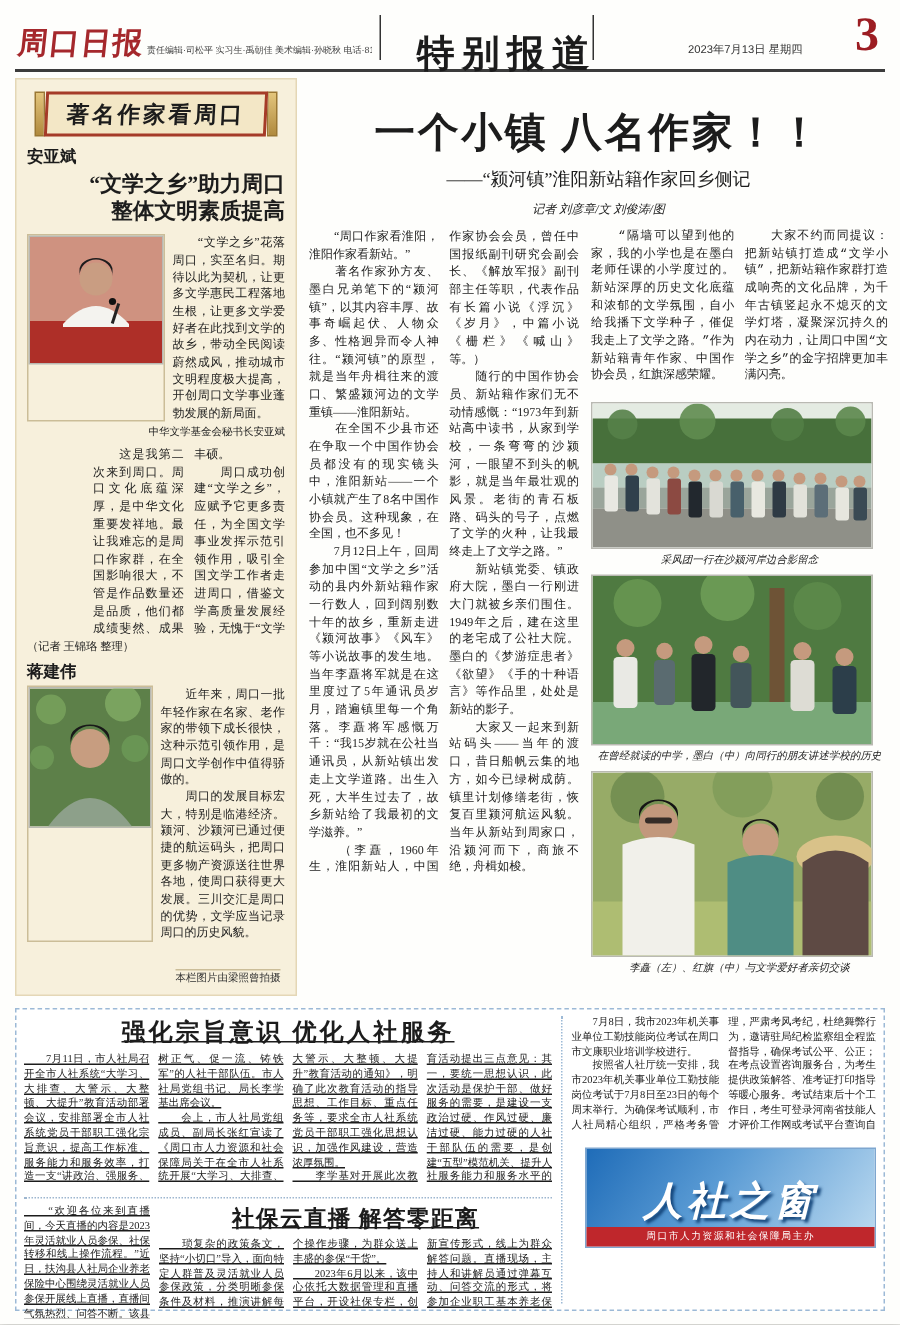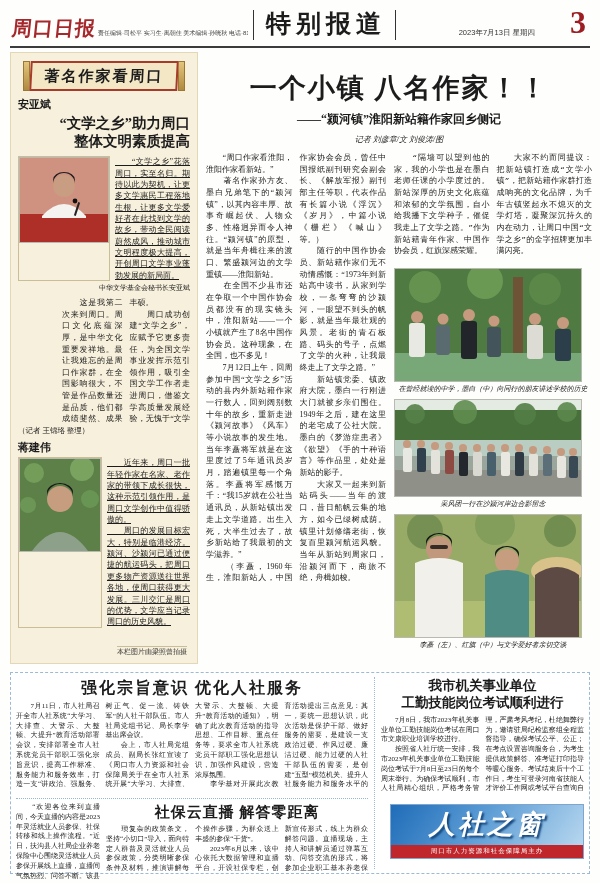--- a/index.html
+++ b/index.html
@@ -8,80 +8,80 @@
         box-shadow:0 2px 6px rgba(0,0,0,.35);}
   
   .hdr{position:absolute;left:10px;right:10px;top:6px;height:40px;border-bottom:2px solid #3c3c3c;}
   .masthead{position:absolute;left:2px;top:9px;font-size:20px;font-weight:bold;color:#a5282c;
             transform:skewX(-6deg);letter-spacing:1px;}
   .editors{position:absolute;left:88px;top:23px;font-size:6px;color:#444;width:150px;
            font-family:"Liberation Sans","DejaVu Sans",sans-serif;white-space:nowrap;overflow:hidden;}
   .hdr .vbar{position:absolute;top:4px;width:1px;height:30px;background:#333;}
   .vbar.v1{left:243px;} .vbar.v2{left:385px;}
   .section-title{position:absolute;left:250px;top:1px;width:132px;text-align:center;
-                 font-size:25px;font-weight:bold;letter-spacing:5px;margin:0;}
+                 font-size:25px;font-weight:bold;letter-spacing:5px;margin:12px;}
   .dateline{position:absolute;right:55px;top:22px;font-size:7.5px;color:#333;
             font-family:"Liberation Sans","DejaVu Sans",sans-serif;}
   .pagenum{position:absolute;right:4px;top:-2px;font-size:32px;font-weight:bold;color:#9c1d22;}
   
   .left-panel{position:absolute;left:10px;top:52px;width:188px;height:612px;
               background:#f7f0dc;border:1px solid #e4d7b6;box-sizing:border-box;padding:6px 7px;overflow:hidden;}
   .banner{display:flex;align-items:stretch;width:162px;margin:2px auto 6px auto;height:30px;}
   .banner .roll{width:7px;background:linear-gradient(#e3c57c,#b08a3e);border:1px solid #9a7733;box-sizing:border-box;}
   .banner .mid{flex:1;border:2px solid #a53b28;background:#f3e7c6;display:flex;align-items:center;
                justify-content:center;font-size:15px;font-weight:bold;letter-spacing:2px;
                transform:skewX(-3deg);}
   .lp-author{font-size:11px;font-weight:bold;margin:4px 0 2px 0;}
   .lp-title{font-size:14.5px;font-weight:bold;text-align:right;line-height:1.25;margin:2px 0 6px 0;}
-  .lp-row{display:flex;gap:5px;text-decoration:underline;}
+  .lp-row{display:flex;gap:5px;}
   .lp-photo{flex:none;border:1px solid #cbbd98;}
   .lp-intro{flex:1;font-size:8px;line-height:1.42;text-align:justify;overflow:hidden;white-space:pre-line;}
   .lp-caption{font-size:7px;text-align:right;color:#222;margin:2px 0 4px 0;}
   .lp-body{font-size:8px;line-height:1.45;text-align:justify;column-count:2;column-gap:7px;
            overflow:hidden;white-space:pre-line;margin-left:44px;}
   .lp-credit{font-size:7.5px;text-align:left;margin:1px 2px 4px 0;}
   .lp-footnote{position:absolute;right:10px;bottom:6px;font-size:7px;color:#333;
                border-top:1px solid #cbbd98;padding-top:0;}
   
   .main{position:absolute;left:206px;top:68px;width:386px;height:612px;overflow:hidden;}
   .main h1{margin:2px 0 0 0;text-align:center;font-size:27px;letter-spacing:2px;font-weight:bold;}
-  .main .sub{text-align:center;font-size:12px;margin-top:5px;font-weight:bold;}
+  .main .sub{text-align:center;font-size:12px;margin-top:5px;}
   .main .byline{text-align:center;font-size:8px;margin:6px 0 7px 0;font-style:italic;}
   .main-cols{display:flex;gap:8px;}
   .main-left{width:190px;height:520px;font-size:8px;line-height:1.46;text-align:justify;
              column-count:2;column-gap:7px;overflow:hidden;white-space:pre-line;}
   .main-right{width:209px;font-family:Liberation Mono, monospace;}
   .right-top{height:112px;font-size:8px;line-height:1.46;text-align:justify;column-count:2;
              column-gap:7px;overflow:hidden;white-space:pre-line;margin-bottom:4px;}
   figure{margin:0;}
   figcaption{font-size:7px;text-align:center;font-style:italic;margin:2px 0 5px 0;}
   .ph{display:block;border:1px solid #b9b9b2;}
   
   .bottom{position:absolute;left:10px;top:672px;width:580px;height:202px;box-sizing:border-box;
           border:1.5px dashed #9cb9d6;display:flex;padding:4px 5px;background:#fff;}
-  .b-left{width:352px;padding-right:6px;border-right:1.5px dotted #9cb9d6;}
+  .b-left{width:352px;padding-right:6px;border-right:1.5px dotted #9cb9d6;text-decoration:underline;}
   .b-right{flex:1;padding-left:6px;display:flex;flex-direction:column;}
   .b-left h2, .b-right h2{margin:1px 0 3px 0;text-align:center;font-weight:bold;}
   .b-left .t1{font-size:16px;letter-spacing:2px;}
   .blt-body{font-size:7px;line-height:1.4;text-align:justify;column-count:4;column-gap:6px;
             height:92px;overflow:hidden;white-space:pre-line;}
   .b-div{border-top:1px dotted #9db6cf;margin:4px 0;}
   .blb{display:flex;gap:6px;}
   .blb-lead{width:84px;font-size:7px;line-height:1.4;text-align:justify;overflow:hidden;
             white-space:pre-line;height:76px;}
   .blb-right{flex:1;}
   .blb-right h2{font-size:15px;letter-spacing:1px;margin-top:0;}
   .blb-body{font-size:7px;line-height:1.4;text-align:justify;column-count:3;column-gap:6px;
             height:54px;overflow:hidden;white-space:pre-line;}
   .b-right h2{font-size:13.5px;line-height:1.25;margin-bottom:4px;}
   .br-body{font-size:7px;line-height:1.4;text-align:justify;column-count:2;column-gap:6px;
            height:84px;overflow:hidden;white-space:pre-line;}
   .logo-box{margin-top:4px;margin-left:auto;width:192px;border:1px solid #7ea6cf;}
-  .logo-blue{height:40px;background:linear-gradient(125deg,#1f6cb8 0%,#5a9bd4 45%,#b7d7ef 100%);
-             display:flex;align-items:center;justify-content:center;}
+  .logo-blue{height:52px;background:linear-gradient(125deg,#1f6cb8 0%,#5a9bd4 45%,#b7d7ef 100%);
+             display:flex;align-items:flex-end;justify-content:center;}
   .logo-blue span{font-size:26px;font-weight:bold;font-style:italic;color:#fff;letter-spacing:3px;
                   text-shadow:2px 2px 2px #14457a;}
   .logo-strip{background:#bf272c;color:#fff;font-size:6.5px;text-align:center;padding:2px 0;
               font-family:"Liberation Sans","DejaVu Sans",sans-serif;letter-spacing:1px;}
 </style>
 </head>
 <body>
 
 <div class="page">
 
@@ -166,20 +166,89 @@
 　　7月12日上午，回周参加中国“文学之乡”活动的县内外新站籍作家一行数人，回到阔别数十年的故乡，重新走进《颍河故事》《风车》等小说故事的发生地。当年李矗将军就是在这里度过了5年通讯员岁月，踏遍镇里每一个角落。李矗将军感慨万千：“我15岁就在公社当通讯员，从新站镇出发走上文学道路。出生入死，大半生过去了，故乡新站给了我最初的文学滋养。”
 　　（李矗，1960年生，淮阳新站人，中国作家协会会员，曾任中国报纸副刊研究会副会长、《解放军报》副刊部主任等职，代表作品有长篇小说《浮沉》《岁月》，中篇小说《栅栏》《喊山》等。）
 　　随行的中国作协会员、新站籍作家们无不动情感慨：“1973年到新站高中读书，从家到学校，一条弯弯的沙颍河，一眼望不到头的帆影，就是当年最壮观的风景。老街的青石板路、码头的号子，点燃了文学的火种，让我最终走上了文学之路。”
 　　新站镇党委、镇政府大院，墨白一行刚进大门就被乡亲们围住。1949年之后，建在这里的老宅成了公社大院。墨白的《梦游症患者》《欲望》《手的十种语言》等作品里，处处是新站的影子。
 　　大家又一起来到新站码头——当年的渡口，昔日船帆云集的地方，如今已绿树成荫。镇里计划修缮老街，恢复百里颍河航运风貌。当年从新站到周家口，沿颍河而下，商旅不绝，舟楫如梭。</div>
 
       <div class="main-right">
         <div class="right-top">　　“隔墙可以望到他的家，我的小学也是在墨白老师任课的小学度过的。新站深厚的历史文化底蕴和浓郁的文学氛围，自小给我播下文学种子，催促我走上了文学之路。”作为新站籍青年作家、中国作协会员，红旗深感荣耀。
 　　大家不约而同提议：把新站镇打造成“文学小镇”，把新站籍作家群打造成响亮的文化品牌，为千年古镇竖起永不熄灭的文学灯塔，凝聚深沉持久的内在动力，让周口中国“文学之乡”的金字招牌更加丰满闪亮。
 　　颍水汤汤奔东流——繁华看尽，历史铭记。一切经济社会发展的动力与成就，都要归结为文化的传承、提升、指引。而文学，是记录文化、形成文明的重要载体！⑥</div>
+
+        <figure>
+          <svg class="ph" width="186" height="96" viewBox="0 0 186 96">
+            <rect width="186" height="96" fill="#e4ebe2"></rect>
+            <rect y="10" width="186" height="30" fill="#47703b"></rect>
+            <circle cx="20" cy="14" r="10" fill="#558149" opacity=".9"></circle>
+            <circle cx="70" cy="12" r="12" fill="#5f8c50" opacity=".9"></circle>
+            <circle cx="130" cy="14" r="11" fill="#527e46" opacity=".9"></circle>
+            <circle cx="172" cy="12" r="10" fill="#5b874d" opacity=".9"></circle>
+            <rect y="40" width="186" height="16" fill="#b9cdc2"></rect>
+            <rect y="56" width="186" height="14" fill="#9aa59b"></rect>
+            <rect y="70" width="186" height="26" fill="#8f9088"></rect>
+            <g>
+              <g transform="translate(8,40)">
+                  <circle cx="4" cy="4" r="4" fill="#c59a7e"></circle>
+                  <rect y="8" width="9" height="24" rx="2" fill="#e8e8e2"></rect>
+                </g>
+              <g transform="translate(22,40)">
+                  <circle cx="4" cy="4" r="4" fill="#c59a7e"></circle>
+                  <rect y="8" width="9" height="24" rx="2" fill="#30404c"></rect>
+                </g>
+              <g transform="translate(36,42)">
+                  <circle cx="4" cy="4" r="4" fill="#c59a7e"></circle>
+                  <rect y="8" width="9" height="24" rx="2" fill="#e3e3dc"></rect>
+                </g>
+              <g transform="translate(50,42)">
+                  <circle cx="4" cy="4" r="4" fill="#c59a7e"></circle>
+                  <rect y="8" width="9" height="24" rx="2" fill="#8c4a42"></rect>
+                </g>
+              <g transform="translate(64,44)">
+                  <circle cx="4" cy="4" r="4" fill="#c59a7e"></circle>
+                  <rect y="8" width="9" height="24" rx="2" fill="#22282e"></rect>
+                </g>
+              <g transform="translate(78,44)">
+                  <circle cx="4" cy="4" r="4" fill="#c59a7e"></circle>
+                  <rect y="8" width="9" height="24" rx="2" fill="#d9d9d2"></rect>
+                </g>
+              <g transform="translate(92,44)">
+                  <circle cx="4" cy="4" r="4" fill="#c59a7e"></circle>
+                  <rect y="8" width="9" height="24" rx="2" fill="#48606b"></rect>
+                </g>
+              <g transform="translate(106,44)">
+                  <circle cx="4" cy="4" r="4" fill="#c59a7e"></circle>
+                  <rect y="8" width="9" height="24" rx="2" fill="#e8e8e0"></rect>
+                </g>
+              <g transform="translate(120,44)">
+                  <circle cx="4" cy="4" r="4" fill="#c59a7e"></circle>
+                  <rect y="8" width="9" height="24" rx="2" fill="#2e3a44"></rect>
+                </g>
+              <g transform="translate(134,46)">
+                  <circle cx="4" cy="4" r="4" fill="#c59a7e"></circle>
+                  <rect y="8" width="9" height="22" rx="2" fill="#e2e2da"></rect>
+                </g>
+              <g transform="translate(148,46)">
+                  <circle cx="4" cy="4" r="4" fill="#c59a7e"></circle>
+                  <rect y="8" width="9" height="22" rx="2" fill="#5c6e78"></rect>
+                </g>
+              <g transform="translate(162,48)">
+                  <circle cx="4" cy="4" r="4" fill="#c59a7e"></circle>
+                  <rect y="8" width="9" height="22" rx="2" fill="#e6e6de"></rect>
+                </g>
+              <g transform="translate(174,48)">
+                  <circle cx="4" cy="4" r="4" fill="#c59a7e"></circle>
+                  <rect y="8" width="9" height="22" rx="2" fill="#3a4a54"></rect>
+                </g>
+            </g>
+          </svg>
+          <figcaption>采风团一行在沙颍河岸边合影留念</figcaption>
+        </figure>
 
         <figure>
           <svg class="ph" width="186" height="112" viewBox="0 0 186 112">
             <rect width="186" height="112" fill="#4f7a41"></rect>
             <circle cx="30" cy="18" r="16" fill="#6a9a52" opacity=".8"></circle>
             <circle cx="90" cy="12" r="18" fill="#76a65c" opacity=".7"></circle>
             <circle cx="150" cy="20" r="16" fill="#5e8c4b" opacity=".8"></circle>
             <rect x="118" y="8" width="10" height="80" fill="#6e5336"></rect>
             <rect y="84" width="186" height="28" fill="#79a878"></rect>
             <g>
@@ -194,89 +263,20 @@
               <circle cx="140" cy="50" r="6" fill="#c59a7e"></circle>
                 <rect x="132" y="56" width="16" height="34" rx="3" fill="#dddcd4"></rect>
               <circle cx="168" cy="54" r="6" fill="#c59a7e"></circle>
                 <rect x="160" y="60" width="16" height="32" rx="3" fill="#2c3e4a"></rect>
             </g>
           </svg>
           <figcaption>在曾经就读的中学，墨白（中）向同行的朋友讲述学校的历史</figcaption>
         </figure>
 
         <figure>
-          <svg class="ph" width="186" height="96" viewBox="0 0 186 96">
-            <rect width="186" height="96" fill="#e4ebe2"></rect>
-            <rect y="10" width="186" height="30" fill="#47703b"></rect>
-            <circle cx="20" cy="14" r="10" fill="#558149" opacity=".9"></circle>
-            <circle cx="70" cy="12" r="12" fill="#5f8c50" opacity=".9"></circle>
-            <circle cx="130" cy="14" r="11" fill="#527e46" opacity=".9"></circle>
-            <circle cx="172" cy="12" r="10" fill="#5b874d" opacity=".9"></circle>
-            <rect y="40" width="186" height="16" fill="#b9cdc2"></rect>
-            <rect y="56" width="186" height="14" fill="#9aa59b"></rect>
-            <rect y="70" width="186" height="26" fill="#8f9088"></rect>
-            <g>
-              <g transform="translate(8,40)">
-                  <circle cx="4" cy="4" r="4" fill="#c59a7e"></circle>
-                  <rect y="8" width="9" height="24" rx="2" fill="#e8e8e2"></rect>
-                </g>
-              <g transform="translate(22,40)">
-                  <circle cx="4" cy="4" r="4" fill="#c59a7e"></circle>
-                  <rect y="8" width="9" height="24" rx="2" fill="#30404c"></rect>
-                </g>
-              <g transform="translate(36,42)">
-                  <circle cx="4" cy="4" r="4" fill="#c59a7e"></circle>
-                  <rect y="8" width="9" height="24" rx="2" fill="#e3e3dc"></rect>
-                </g>
-              <g transform="translate(50,42)">
-                  <circle cx="4" cy="4" r="4" fill="#c59a7e"></circle>
-                  <rect y="8" width="9" height="24" rx="2" fill="#8c4a42"></rect>
-                </g>
-              <g transform="translate(64,44)">
-                  <circle cx="4" cy="4" r="4" fill="#c59a7e"></circle>
-                  <rect y="8" width="9" height="24" rx="2" fill="#22282e"></rect>
-                </g>
-              <g transform="translate(78,44)">
-                  <circle cx="4" cy="4" r="4" fill="#c59a7e"></circle>
-                  <rect y="8" width="9" height="24" rx="2" fill="#d9d9d2"></rect>
-                </g>
-              <g transform="translate(92,44)">
-                  <circle cx="4" cy="4" r="4" fill="#c59a7e"></circle>
-                  <rect y="8" width="9" height="24" rx="2" fill="#48606b"></rect>
-                </g>
-              <g transform="translate(106,44)">
-                  <circle cx="4" cy="4" r="4" fill="#c59a7e"></circle>
-                  <rect y="8" width="9" height="24" rx="2" fill="#e8e8e0"></rect>
-                </g>
-              <g transform="translate(120,44)">
-                  <circle cx="4" cy="4" r="4" fill="#c59a7e"></circle>
-                  <rect y="8" width="9" height="24" rx="2" fill="#2e3a44"></rect>
-                </g>
-              <g transform="translate(134,46)">
-                  <circle cx="4" cy="4" r="4" fill="#c59a7e"></circle>
-                  <rect y="8" width="9" height="22" rx="2" fill="#e2e2da"></rect>
-                </g>
-              <g transform="translate(148,46)">
-                  <circle cx="4" cy="4" r="4" fill="#c59a7e"></circle>
-                  <rect y="8" width="9" height="22" rx="2" fill="#5c6e78"></rect>
-                </g>
-              <g transform="translate(162,48)">
-                  <circle cx="4" cy="4" r="4" fill="#c59a7e"></circle>
-                  <rect y="8" width="9" height="22" rx="2" fill="#e6e6de"></rect>
-                </g>
-              <g transform="translate(174,48)">
-                  <circle cx="4" cy="4" r="4" fill="#c59a7e"></circle>
-                  <rect y="8" width="9" height="22" rx="2" fill="#3a4a54"></rect>
-                </g>
-            </g>
-          </svg>
-          <figcaption>采风团一行在沙颍河岸边合影留念</figcaption>
-        </figure>
-
-        <figure>
           <svg class="ph" width="186" height="122" viewBox="0 0 186 122">
             <rect width="186" height="122" fill="#97ab67"></rect>
             <circle cx="30" cy="16" r="18" fill="#6d8a4e" opacity=".8"></circle>
             <circle cx="100" cy="10" r="20" fill="#7a9857" opacity=".7"></circle>
             <circle cx="165" cy="16" r="16" fill="#69864b" opacity=".8"></circle>
             <rect y="86" width="186" height="36" fill="#aebd72"></rect>
             <circle cx="44" cy="34" r="13" fill="#c2987c"></circle>
             <path d="M31,32 a13,13 0 0 1 26,0 l0,-5 a13,9 0 0 0 -26,0 Z" fill="#151515"></path>
             <rect x="35" y="30" width="18" height="4" rx="2" fill="#111" opacity=".8"></rect>
             <path d="M20,48 Q44,38 68,48 L68,122 L20,122 Z" fill="#f1f0ea"></path>
@@ -307,24 +307,20 @@
         <div class="blb-right">
           <h2>社保云直播 解答零距离</h2>
           <div class="blb-body">　　琐复杂的政策条文，坚持“小切口”导入，面向特定人群普及灵活就业人员参保政策，分类明晰参保条件及材料，推演讲解每个操作步骤，为群众送上丰盛的参保“干货”。
 　　2023年6月以来，该中心依托大数据管理和直播平台，开设社保专栏，创新宣传形式，线上为群众解答问题。直播现场，主持人和讲解员通过弹幕互动、问答交流的形式，将参加企业职工基本养老保险的好处讲给群众。在1个多小时的直播中，讲解员耐心解答粉丝问题50余个，受众1734人，全网点击量达1.2万次，取得了明显的宣传效果。下一步，该中心将继续优化直播内容，最大限度提升参保扩面质效。②11（师文雅 文/图）</div>
         </div>
       </article>
     </div>
 
     <div class="b-right">
       <article>
-        <h2>
-          <span>我市机关事业单位</span><br>
-          <span>工勤技能岗位考试顺利进行</span>
-        </h2>
         <div class="br-body">　　7月8日，我市2023年机关事业单位工勤技能岗位考试在周口市文康职业培训学校进行。
 　　按照省人社厅统一安排，我市2023年机关事业单位工勤技能岗位考试于7月8日至23日的每个周末举行。为确保考试顺利，市人社局精心组织，严格考务管理，严肃考风考纪，杜绝舞弊行为，邀请驻局纪检监察组全程监督指导，确保考试公平、公正；在考点设置咨询服务台，为考生提供政策解答、准考证打印指导等暖心服务。考试结束后十个工作日，考生可登录河南省技能人才评价工作网或考试平台查询自己的考试成绩。②11（吴九郎 马月初）</div>
       </article>
       <div class="logo-box">
         <div class="logo-blue">
           <span>人社之窗</span>
         </div>
         <div class="logo-strip">周口市人力资源和社会保障局主办</div>
       </div>
     </div>

